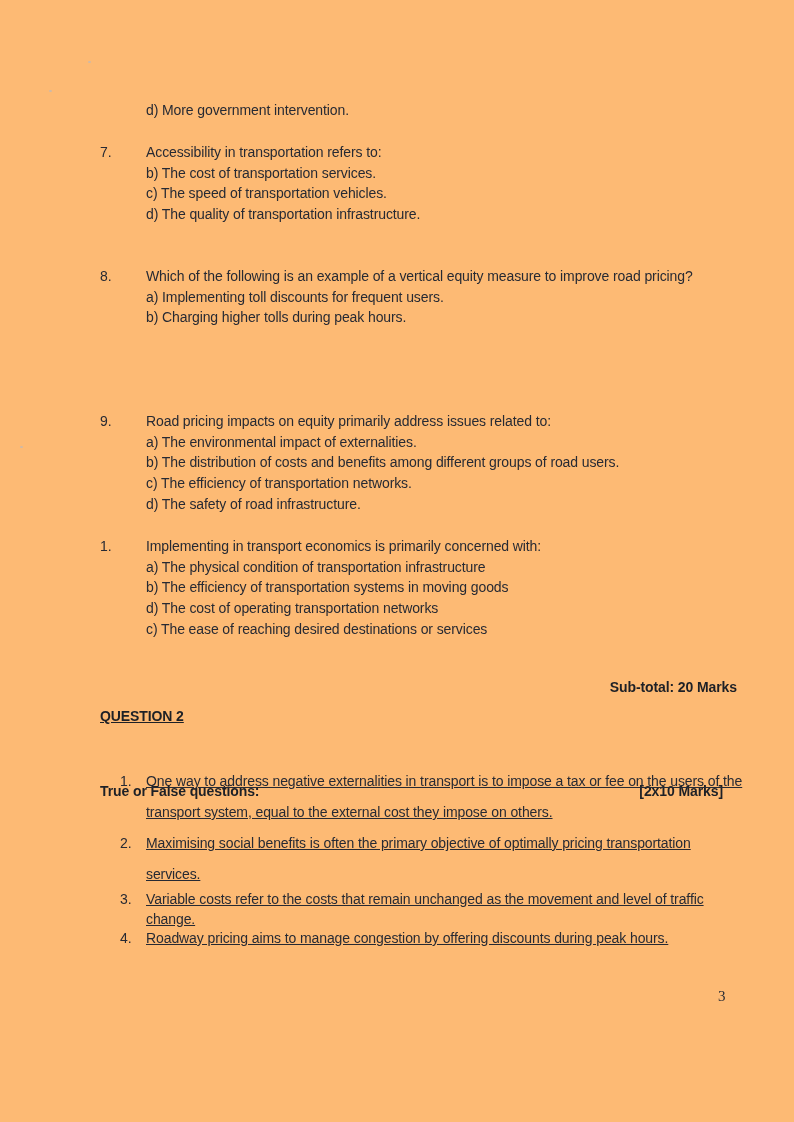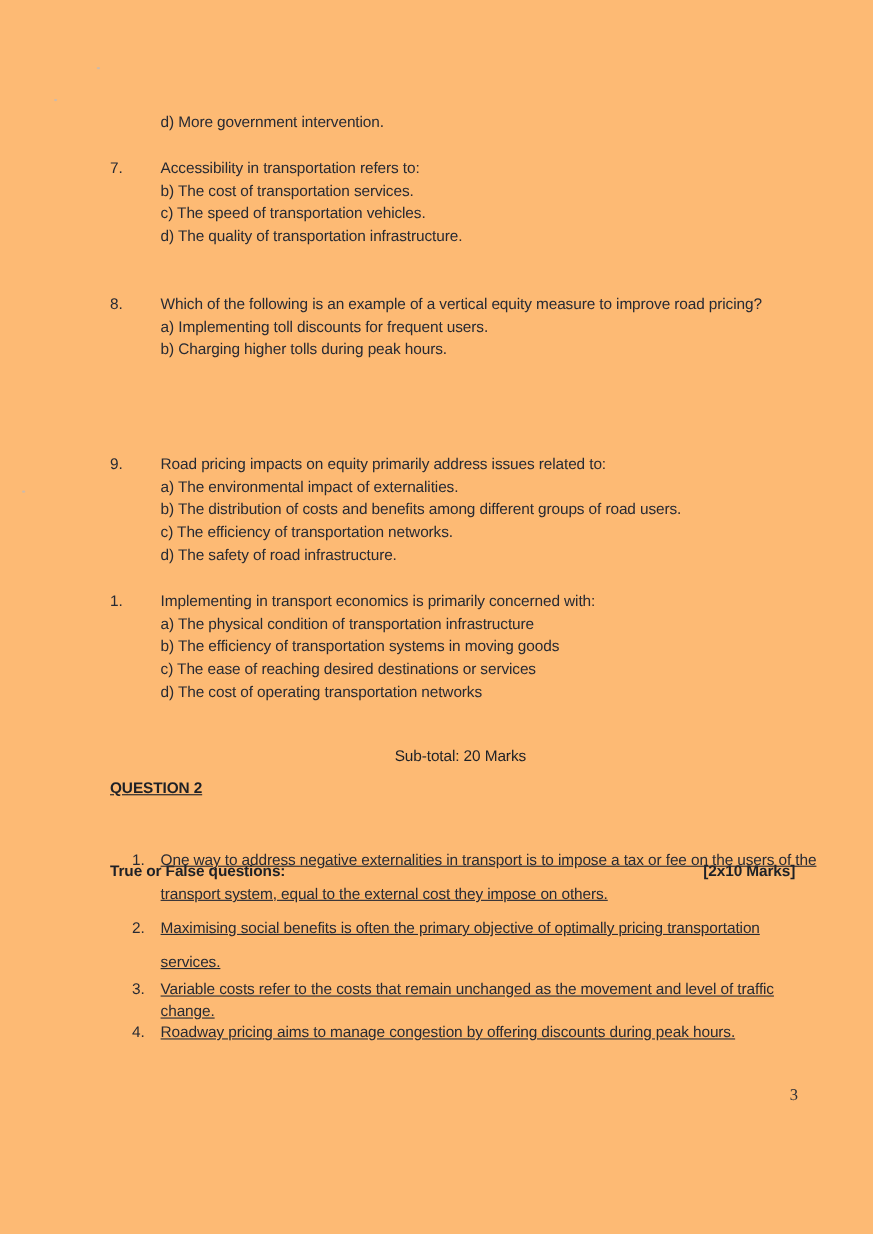--- a/index.html
+++ b/index.html
@@ -48,22 +48,22 @@
     line-height: 20.7px;
   }
   .mcq-question {
     max-width: 558px;
   }
   .subtotal {
     position: absolute;
     left: 100px;
     top: 679px;
     width: 637px;
-    text-align: center;
-    font-weight: normal;
+    text-align: right;
+    font-weight: bold;
     color: #1d2026;
   }
   .section-heading {
     position: absolute;
     left: 100px;
     top: 708px;
     font-weight: bold;
     text-decoration: underline;
     color: #1d2026;
   }
@@ -151,22 +151,22 @@
       <div>d) The safety of road infrastructure.</div>
     </div>
   </div>
 
   <div class="mcq-row" style="top:536px;">
     <div class="mcq-num">1.</div>
     <div class="mcq-content">
       <div class="mcq-question">Implementing in transport economics is primarily concerned with:</div>
       <div>a) The physical condition of transportation infrastructure</div>
       <div>b) The efficiency of transportation systems in moving goods</div>
+      <div>d) The cost of operating transportation networks</div>
       <div>c) The ease of reaching desired destinations or services</div>
-      <div>d) The cost of operating transportation networks</div>
     </div>
   </div>
 
   <div class="subtotal">Sub-total: 20 Marks</div>
 
   <div class="section-heading">QUESTION 2</div>
 
   <div class="tf-header">
     <span>True or False questions:</span>
     <span>[2x10 Marks]</span>

